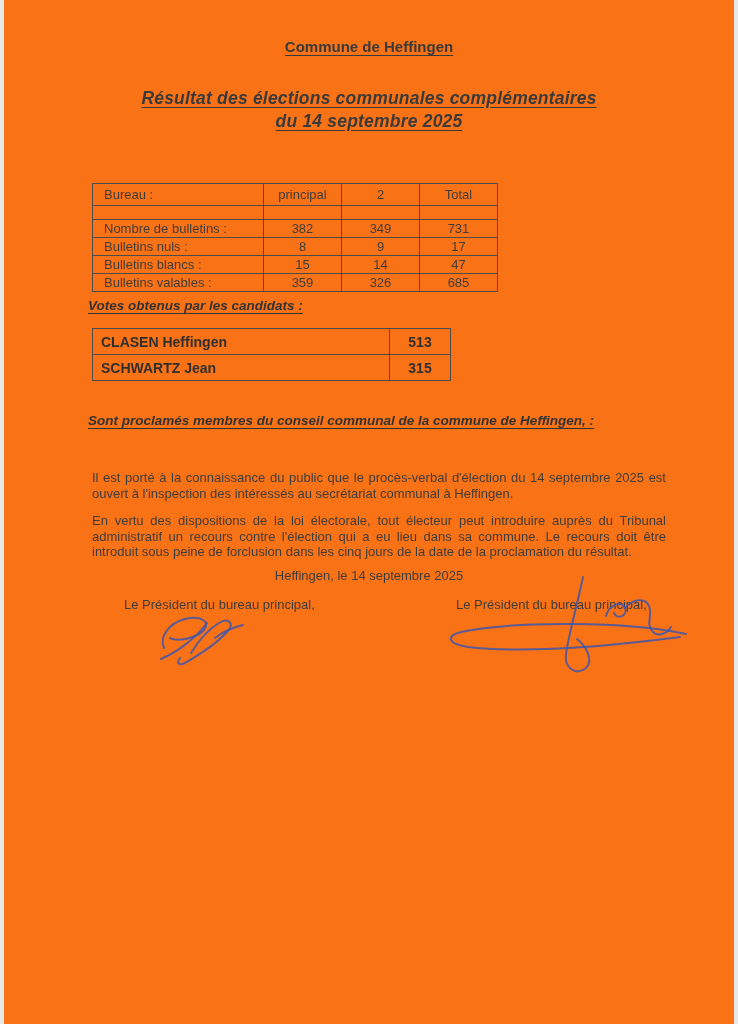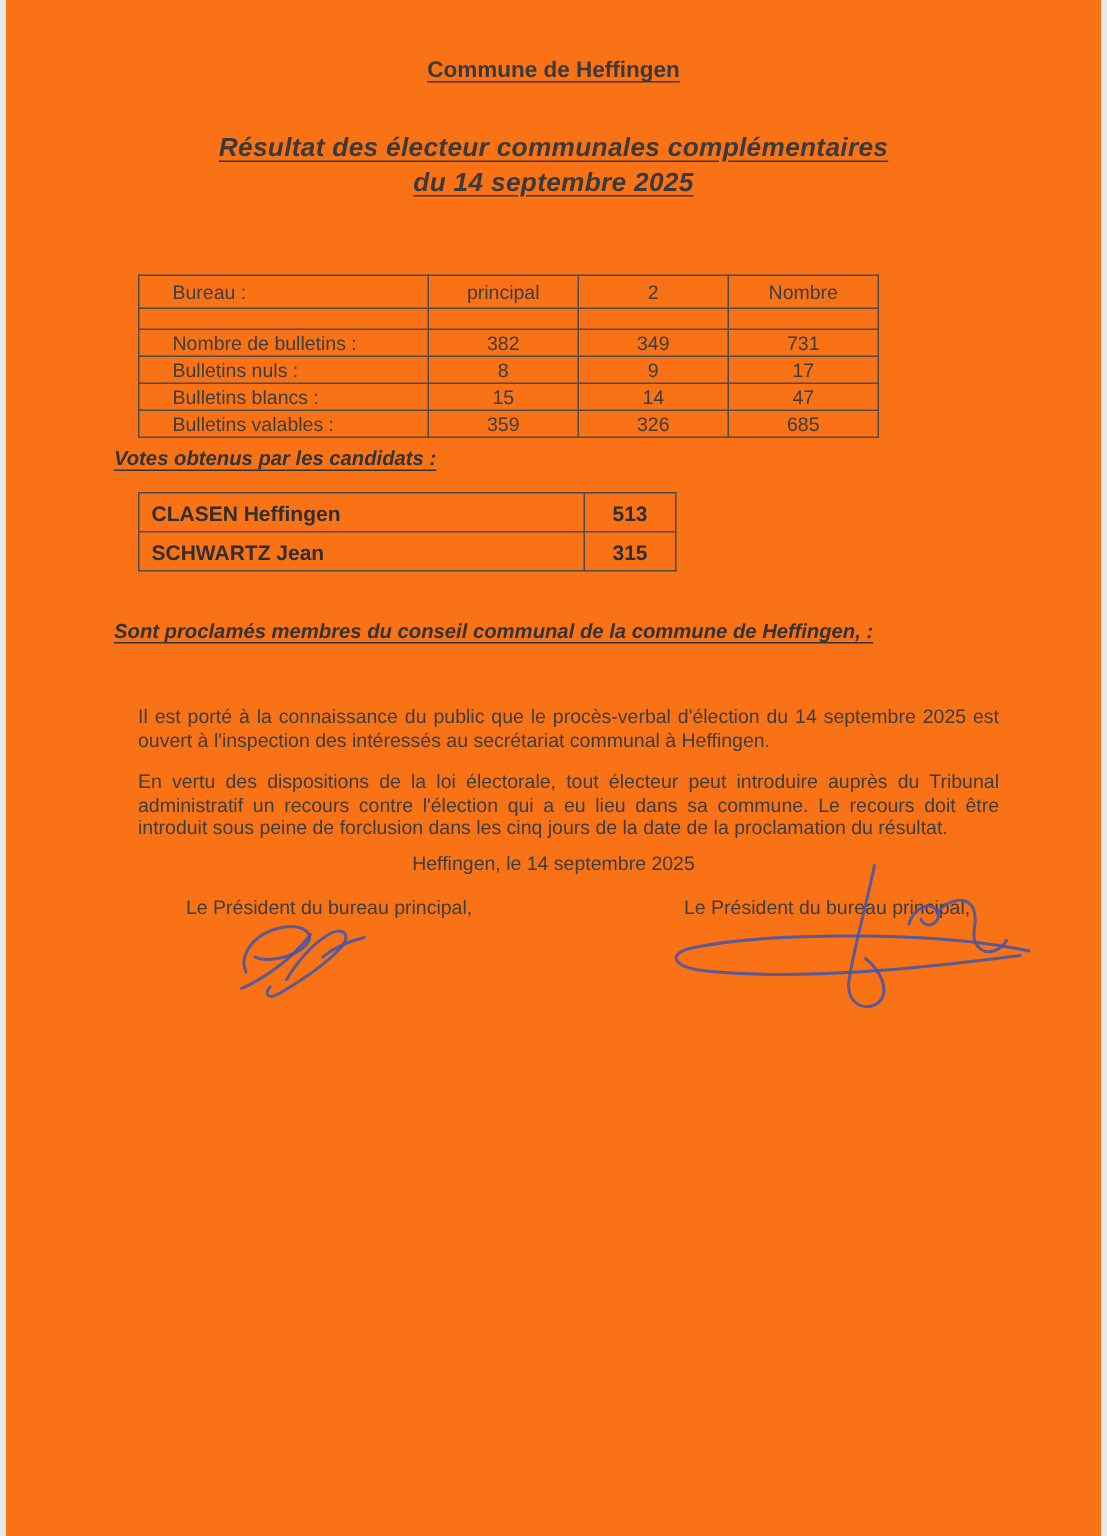--- a/index.html
+++ b/index.html
@@ -25,21 +25,21 @@
   .main-title span{text-decoration:underline;text-underline-offset:3px;}
 
   
   table{border-collapse:collapse;}
   .bulletins-table{
     position:absolute;left:88px;top:183px;
     font-size:13px;color:#3d3d3d;
   }
   .bulletins-table td{
     border:1px solid #4c4c4c;
-    padding:0 22px;height:17px;
+    padding:0 11px;height:17px;
     vertical-align:middle;
     white-space:nowrap;
   }
   .bulletins-table tr.hdr td{height:21px;}
   .bulletins-table tr.spacer td{height:13px;}
   .bulletins-table td.lbl{width:148px;text-align:left;}
   .bulletins-table td.num{width:55px;text-align:center;}
 
   
   .candidates-table{
@@ -47,21 +47,21 @@
     font-size:14px;font-weight:bold;color:#2f2f2f;
   }
   .candidates-table td{
     border:1.5px solid #4c4c4c;
     height:25px;padding:0 8px;vertical-align:middle;
   }
   .candidates-table td.name{width:280px;text-align:left;}
   .candidates-table td.votes{width:44px;text-align:center;}
 
   .section-heading{
-    position:absolute;left:72px;
+    position:absolute;left:84px;
     font-size:13.5px;font-weight:bold;font-style:italic;
     color:#333;
   }
   .section-heading span{text-decoration:underline;text-underline-offset:3px;}
   .votes-heading{top:298px;}
   .proclaim-heading{top:413px;}
 
   .members-line{
     position:absolute;left:88px;top:442px;
     font-size:14px;font-weight:bold;color:#2f2f2f;
@@ -96,31 +96,31 @@
 </head>
 <body>
 
 <div class="page">
 
   <div class="centered commune-title">
     <span>Commune de Heffingen</span>
   </div>
 
   <div class="centered main-title">
-    <span>Résultat des électeur communales complémentaires</span><br>
+    <span>Résultat des élections communales complémentaires</span><br>
     <span>du 14 septembre 2025</span>
   </div>
 
   <table class="bulletins-table">
     <tbody>
       <tr class="hdr">
         <td class="lbl">Bureau :</td>
         <td class="num">principal</td>
         <td class="num">2</td>
-        <td class="num">Nombre</td>
+        <td class="num">Total</td>
       </tr>
       <tr class="spacer">
         <td class="lbl"></td>
         <td class="num"></td>
         <td class="num"></td>
         <td class="num"></td>
       </tr>
       <tr>
         <td class="lbl">Nombre de bulletins :</td>
         <td class="num">382</td>

